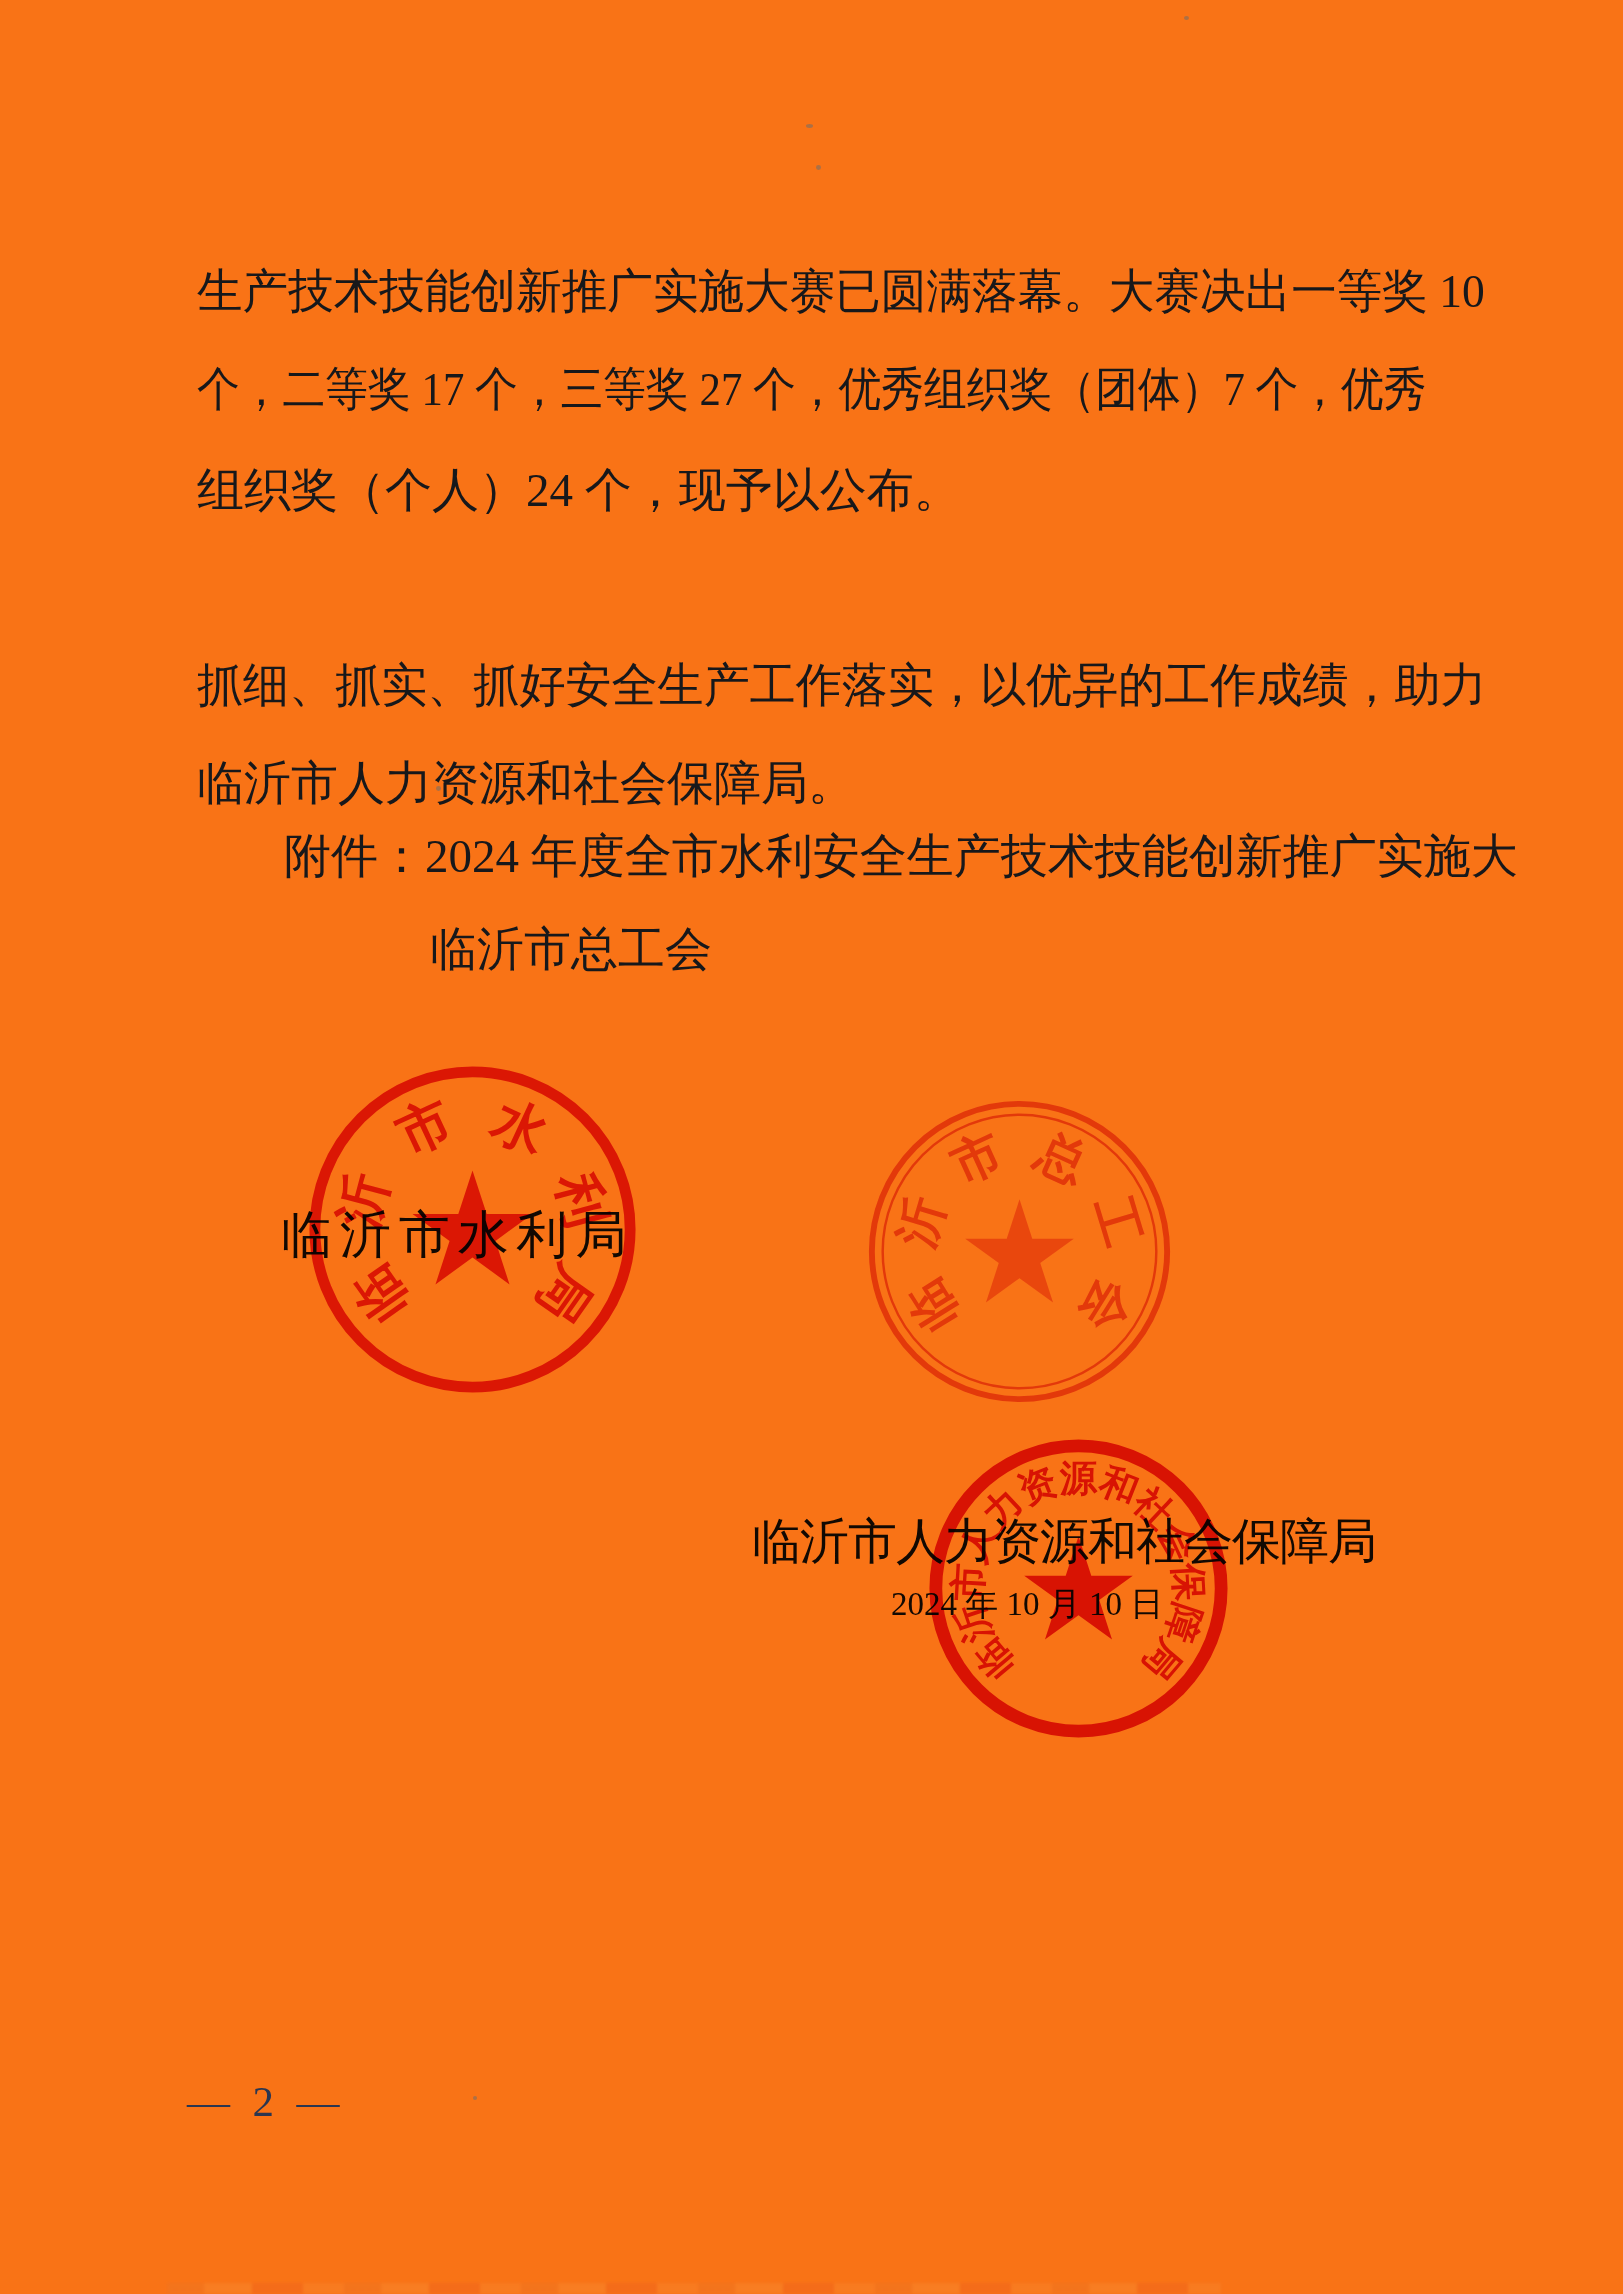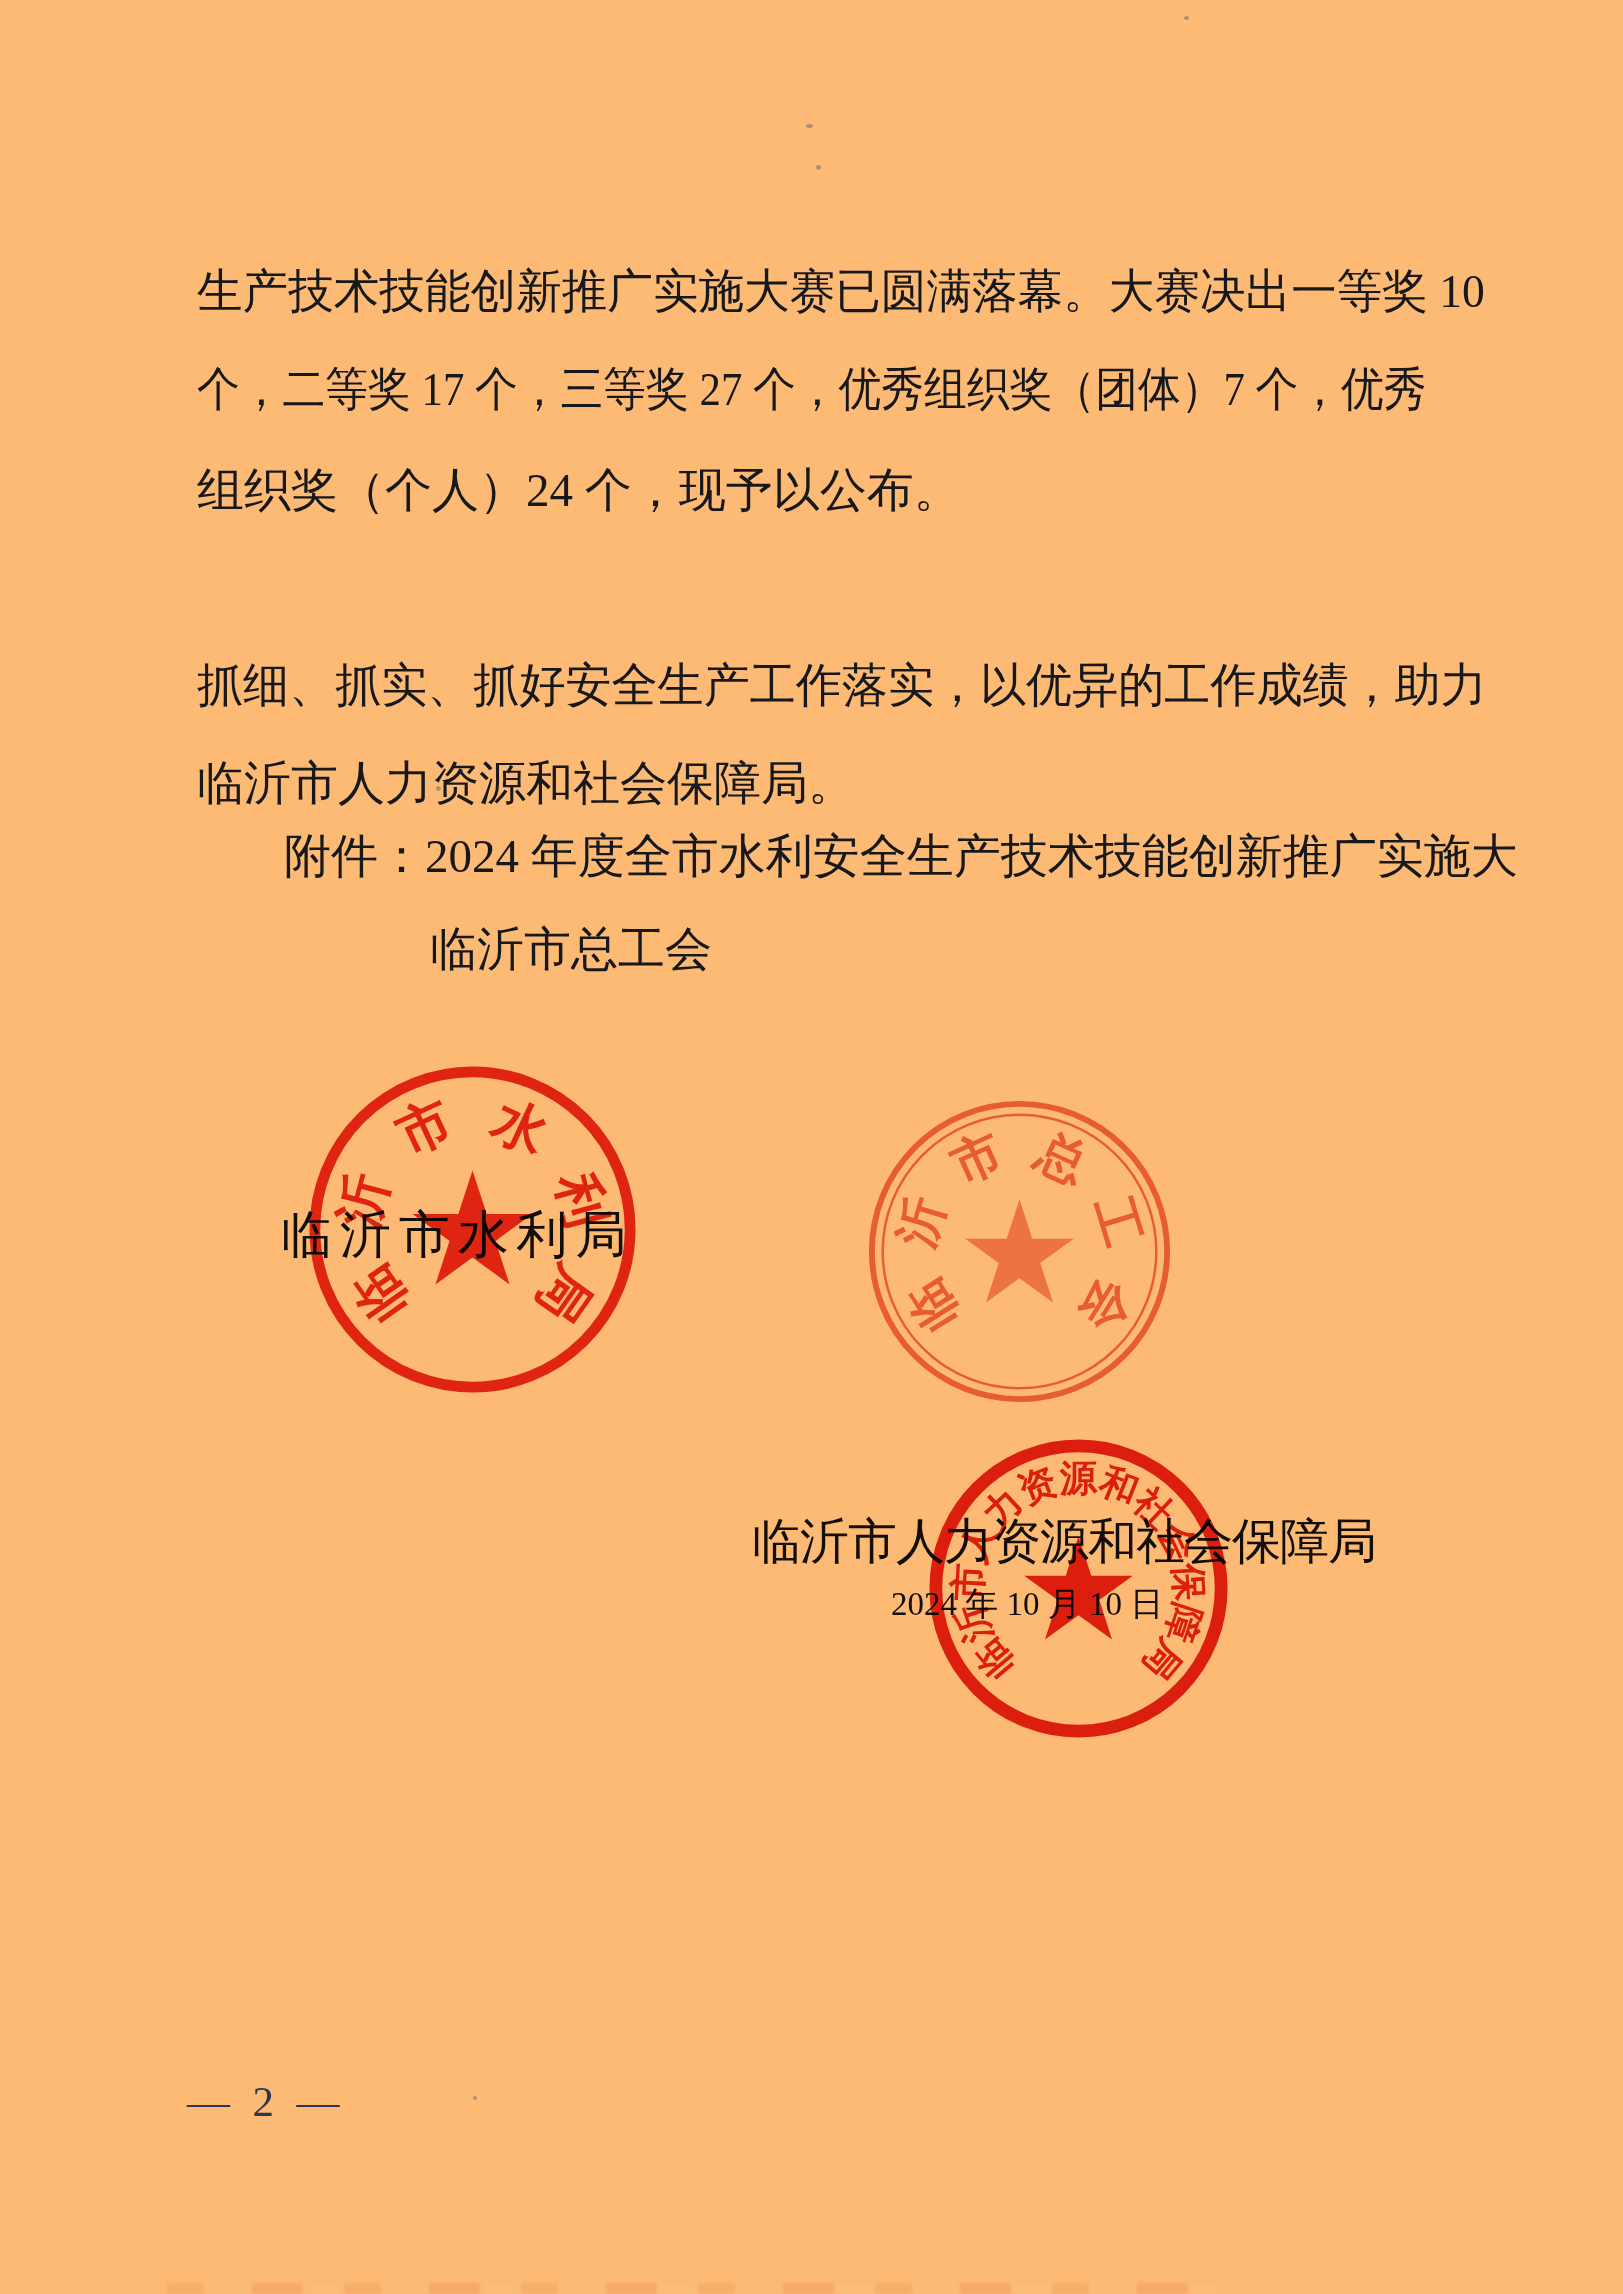--- a/index.html
+++ b/index.html
@@ -1,20 +1,20 @@
 <!DOCTYPE html>
 <html><head>
 <meta charset="utf-8">
 <style>
   html,body{margin:0;padding:0;background:#8a8a8a;}
   .page{
     position:relative;
     width:1623px;height:2294px;
     margin:0 auto;
-    background:#fdba74;
+    background:#f97316;
     overflow:hidden;
     font-family:"Liberation Serif","DejaVu Serif",serif;
   }
   .tline{
     position:absolute;
     white-space:nowrap;
     color:#17181b;
     font-size:47px;
     line-height:1;
     letter-spacing:0px;

